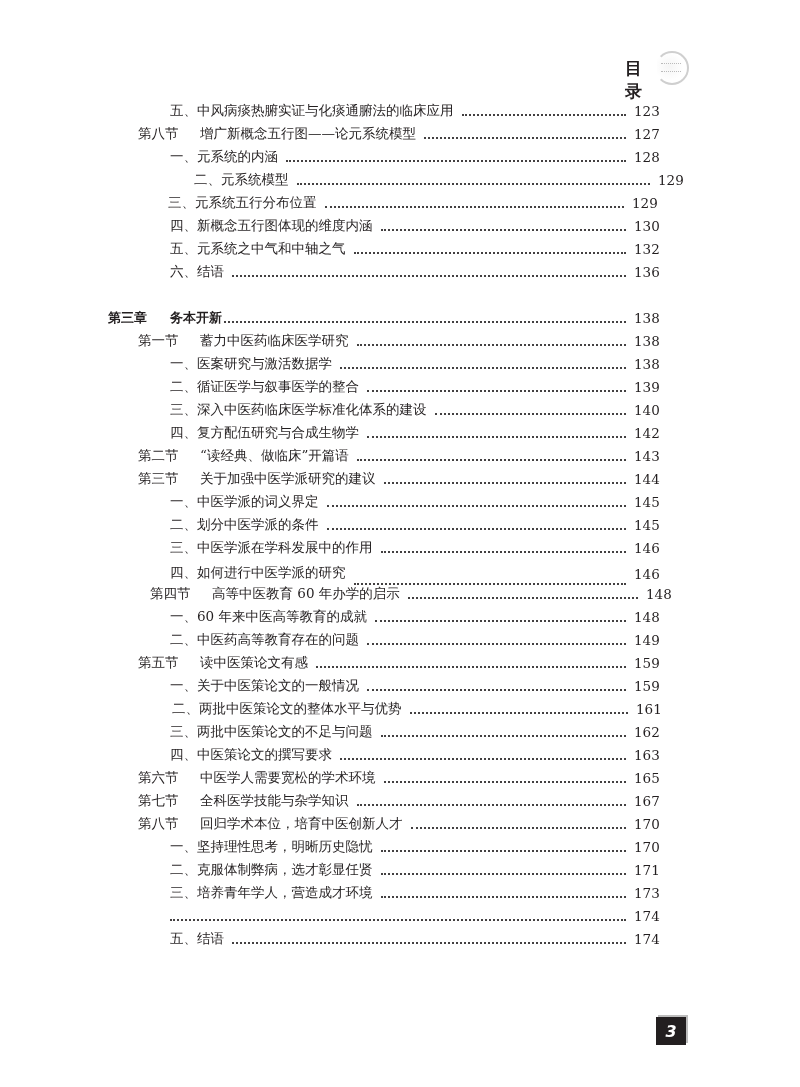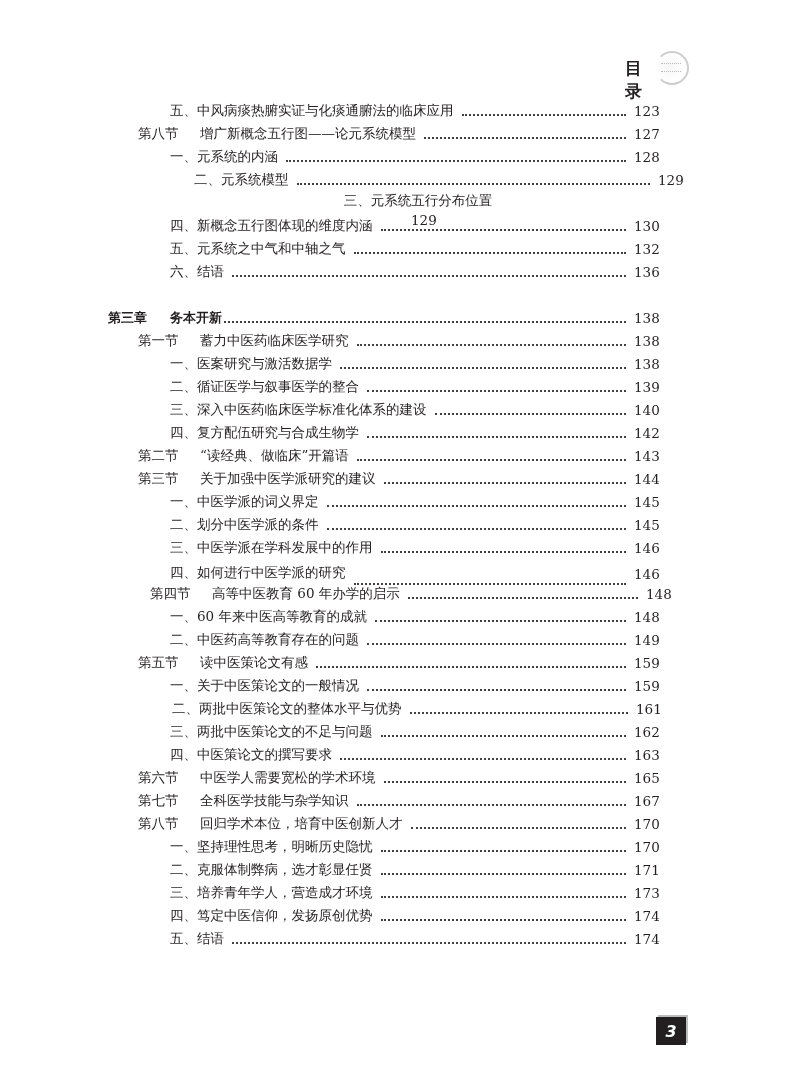--- a/index.html
+++ b/index.html
@@ -48,21 +48,21 @@
     <div class="row item" style="left: 170px; width: 486px; top: 46px;">
       <span class="label"><span>一、元系统的内涵</span></span>
       <span class="leader"></span>
       <span class="page">128</span>
     </div>
     <div class="row item" style="left: 170px; width: 486px; top: 69px; margin-left: 24px;">
       <span class="label"><span>二、元系统模型</span></span>
       <span class="leader"></span>
       <span class="page">129</span>
     </div>
-    <div class="row item" style="left: 179px; width: 486px; top: 92px; flex-direction: column;">
+    <div class="row item" style="left: 168px; width: 486px; top: 92px;">
       <span class="label"><span>三、元系统五行分布位置</span></span>
       <span class="leader"></span>
       <span class="page">129</span>
     </div>
     <div class="row item" style="left: 170px; width: 486px; top: 115px;">
       <span class="label"><span>四、新概念五行图体现的维度内涵</span></span>
       <span class="leader"></span>
       <span class="page">130</span>
     </div>
     <div class="row item" style="left: 170px; width: 486px; top: 138px;">
@@ -199,21 +199,20 @@
       <span class="label"><span>二、克服体制弊病，选才彰显任贤</span></span>
       <span class="leader"></span>
       <span class="page">171</span>
     </div>
     <div class="row item" style="left: 170px; width: 486px; top: 782px;">
       <span class="label"><span>三、培养青年学人，营造成才环境</span></span>
       <span class="leader"></span>
       <span class="page">173</span>
     </div>
     <div class="row item" style="left: 170px; width: 486px; top: 805px;">
-      <span class="label"><span>四、笃定中医信仰，发扬原创优势</span></span>
       <span class="leader"></span>
       <span class="page">174</span>
     </div>
     <div class="row item" style="left: 170px; width: 486px; top: 828px;">
       <span class="label"><span>五、结语</span></span>
       <span class="leader"></span>
       <span class="page">174</span>
     </div>
   </div>
 

